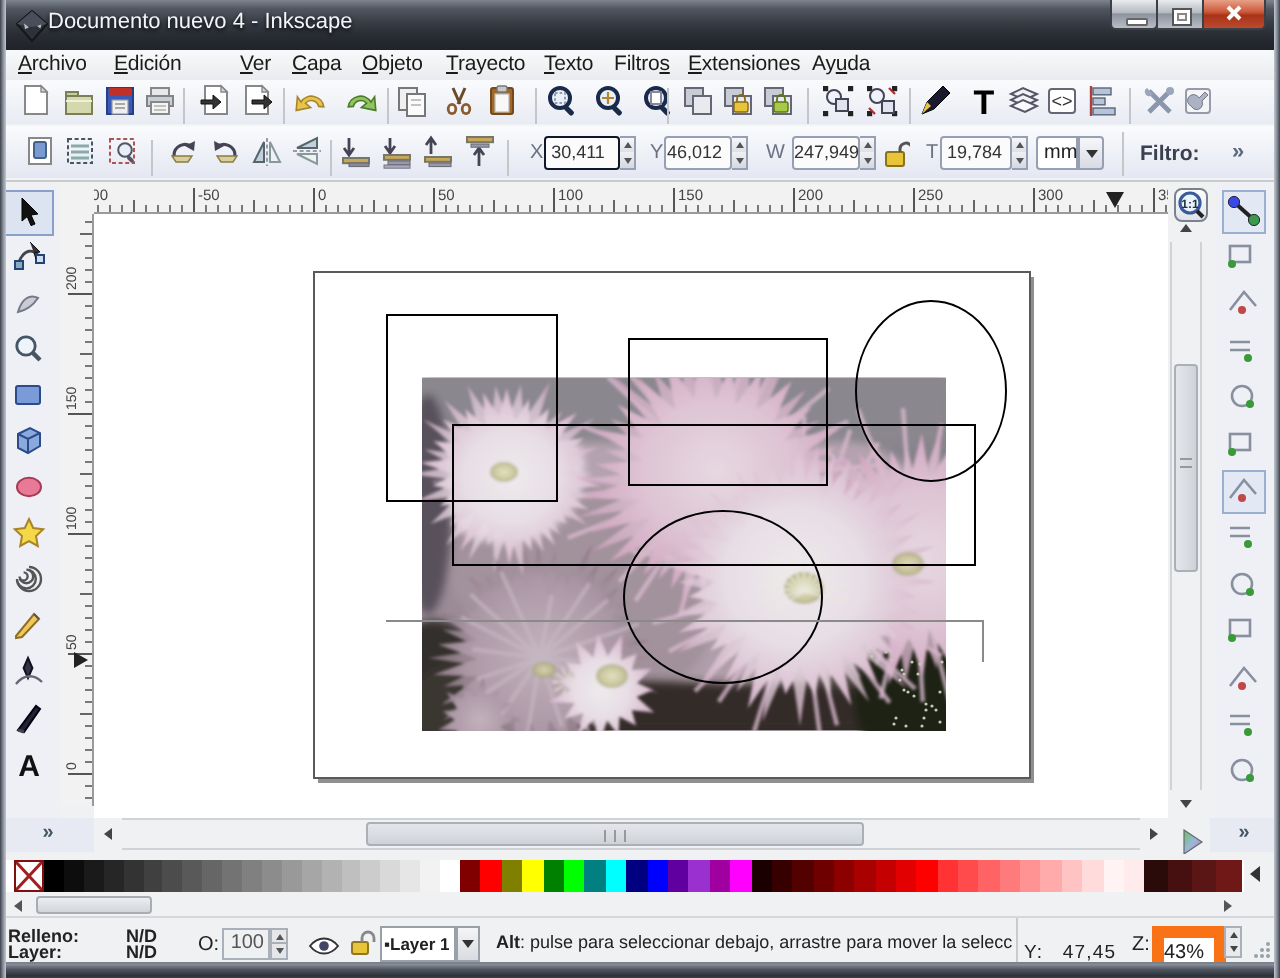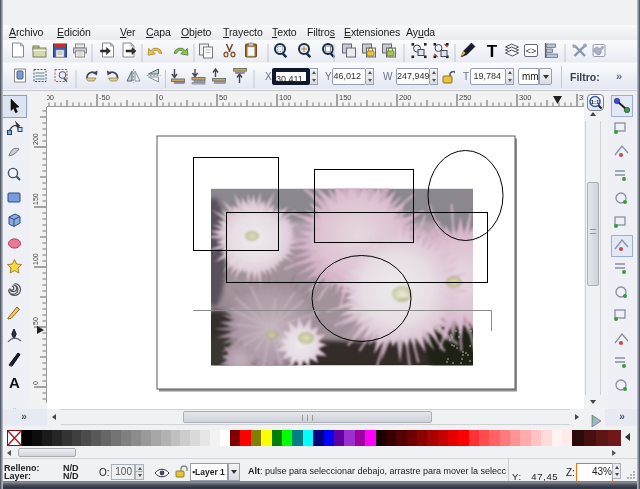--- a/index.html
+++ b/index.html
@@ -1,20 +1,41 @@
 <!DOCTYPE html>
 <html><head><meta charset="utf-8"><style>
 *{margin:0;padding:0}
 body{font-family:"Liberation Sans",sans-serif;width:640px;height:489px;overflow:hidden}
 #win{position:relative;width:640px;height:489px;background:#f0f1f3;overflow:hidden}
 u{text-decoration:underline}
 svg text{font-family:"Liberation Sans",sans-serif}
 </style></head><body>
 <div id="win">
 
+<div style="position:absolute;left:0;top:0;width:640px;height:25px;background:linear-gradient(180deg,#7e848e 0%,#50565f 18%,#383d45 45%,#282c33 70%,#202329 100%);border-bottom:1px solid #1a1d22">
+<svg width="16" height="16" style="position:absolute;left:8px;top:5px">
+ <path d="M8,0.5 L15.5,7 L8,15.5 L0.5,7 Z" fill="#2e3138" stroke="#14161a"></path>
+ <path d="M8,0.5 L15.5,7 L8,8.5 L0.5,7 Z" fill="#4a4e58"></path>
+ <path d="M4,6.8 l2.5,1.8 l-2,1 z M10.5,8 l2.2,-0.8 l-0.5,2 z" fill="#b8bcc6"></path>
+</svg>
+<div style="position:absolute;left:24px;top:5px;font-size:11px;color:#f2f4f8;text-shadow:0 1px 2px #000">Documento nuevo 4 - Inkscape</div>
+<div style="position:absolute;left:555px;top:0;width:78px;height:16px">
+ <div style="position:absolute;left:0;top:0;width:24px;height:15px;background:linear-gradient(180deg,#e8ebee 0%,#b5bac2 45%,#8d939d 50%,#b9bfc7 100%);border:1px solid #3c4046;border-top:none;border-radius:0 0 3px 3px;box-sizing:border-box">
+          <div style="position:absolute;left:7px;top:9px;width:9px;height:2px;background:#fff;border:1px solid #666;border-radius:1px"></div>
+        </div>
+ <div style="position:absolute;left:23px;top:0;width:24px;height:15px;background:linear-gradient(180deg,#e8ebee 0%,#b5bac2 45%,#8d939d 50%,#b9bfc7 100%);border:1px solid #3c4046;border-top:none;border-radius:0;box-sizing:border-box">
+          <div style="position:absolute;left:7px;top:4px;width:8px;height:7px;background:#f8f8f8;border:1px solid #555;box-shadow:inset 0 0 0 1.5px #fff,inset 0 0 0 2.5px #888"></div>
+        </div>
+ <div style="position:absolute;left:46px;top:0;width:32px;height:15px;background:linear-gradient(180deg,#e8a088 0%,#cc5a3a 42%,#a83418 55%,#bc4a2e 100%);border:1px solid #3c4046;border-top:none;border-radius:0 0 3px 0;box-sizing:border-box">
+  <svg width="30" height="13" style="position:absolute;left:0;top:0">
+            <path d="M12,3.5 L18,9.5 M18,3.5 L12,9.5" stroke="#fff" stroke-width="2"></path>
+          </svg>
+ </div>
+</div>
+</div>
 <div style="position:absolute;left:0;top:25px;width:640px;height:15px;background:linear-gradient(180deg,#f8f9fa,#e9ebee);border-bottom:1px solid #cdd0d4;font-size:10.5px;letter-spacing:-0.1px;color:#1a1a1a">
       <div style="position:absolute;left:9px;top:1px"><u>A</u>rchivo</div>
       <div style="position:absolute;left:57px;top:1px"><u>E</u>dición</div>
       <div style="position:absolute;left:120px;top:1px"><u>V</u>er</div>
       <div style="position:absolute;left:146px;top:1px"><u>C</u>apa</div>
       <div style="position:absolute;left:181px;top:1px"><u>O</u>bjeto</div>
       <div style="position:absolute;left:223px;top:1px"><u>T</u>rayecto</div>
       <div style="position:absolute;left:272px;top:1px"><u>T</u>exto</div>
       <div style="position:absolute;left:307px;top:1px">Filtro<u>s</u></div>
       <div style="position:absolute;left:344px;top:1px"><u>E</u>xtensiones</div>
@@ -239,21 +260,21 @@
         </g>
         <g transform="translate(228.5,0)">
           <rect x="2" y="1.5" width="13" height="2.6" fill="#c8a858" stroke="#776"></rect>
           <path d="M8,16 v-9 M5.5,10.5 L8,7 l2.5,3.5" stroke="#445" stroke-width="1.4" fill="none"></path>
           <rect x="4" y="5" width="9" height="1.6" fill="#99a" stroke="#667" stroke-width="0.5"></rect>
         </g>
         <line x1="251" y1="3" x2="251" y2="21" stroke="#c4c6ca"></line>
       </g>
     </svg>
 <div style="position:absolute;left:265px;top:71px;font-size:10px;color:#6a7284">X</div>
-    <div style="position:absolute;left:272px;top:68px;width:38px;height:17px;background:#fbfbfc;border:4px solid #0f172a;border-radius:2px;font-size:9px;color:#333;text-align:center;line-height:15px;padding-right:4px;box-sizing:border-box">30,411</div>
+    <div style="position:absolute;left:272px;top:68px;width:38px;height:17px;background:#fbfbfc;border:1px solid #0f172a;border-radius:2px;font-size:9px;color:#333;text-align:center;line-height:15px;padding-right:4px;box-sizing:border-box">30,411</div>
     <div style="position:absolute;left:310px;top:68px;width:8px;height:9px;background:linear-gradient(180deg,#f6f7f9,#dde0e8);border:1px solid #97a0b2;border-left:none;box-sizing:border-box">
       <div style="width:0;height:0;border-left:2px solid transparent;border-right:2px solid transparent;border-bottom:3px solid #555;margin:2px auto 0"></div>
     </div>
     <div style="position:absolute;left:310px;top:76px;width:8px;height:9px;background:linear-gradient(180deg,#f0f1f4,#d4d8e2);border:1px solid #97a0b2;border-left:none;border-top:none;box-sizing:border-box">
       <div style="width:0;height:0;border-left:2px solid transparent;border-right:2px solid transparent;border-top:3px solid #555;margin:3px auto 0"></div>
     </div>
     <div style="position:absolute;left:325px;top:71px;font-size:10px;color:#6a7284">Y</div>
     <div style="position:absolute;left:332px;top:68px;width:34px;height:17px;background:#fbfbfc;border:1px solid #97a0b2;border-radius:2px;font-size:9px;color:#333;text-align:right;line-height:15px;padding-right:4px;box-sizing:border-box">46,012</div>
     <div style="position:absolute;left:366px;top:68px;width:8px;height:9px;background:linear-gradient(180deg,#f6f7f9,#dde0e8);border:1px solid #97a0b2;border-left:none;box-sizing:border-box">
       <div style="width:0;height:0;border-left:2px solid transparent;border-right:2px solid transparent;border-bottom:3px solid #555;margin:2px auto 0"></div>
@@ -960,21 +981,21 @@
       </svg>
       <div style="position:absolute;left:190px;top:4px;width:38px;height:18px;background:#fff;border:1px solid #9aa0a8;box-sizing:border-box;font-size:8.5px;font-weight:bold;line-height:16px;padding-left:1px">▪Layer 1</div>
       <div style="position:absolute;left:228px;top:4px;width:12px;height:18px;background:linear-gradient(180deg,#f4f5f7,#d8dbe0);border:1px solid #9aa0a8;box-sizing:border-box">
         <div style="width:0;height:0;border-left:3.5px solid transparent;border-right:3.5px solid transparent;border-top:4px solid #333;margin:6px auto"></div>
       </div>
       <div style="position:absolute;left:248px;top:7px;font-size:9px;width:258px;white-space:nowrap;overflow:hidden"><b>Alt</b>: pulse para seleccionar debajo, arrastre para mover la selecci</div>
       <div style="position:absolute;left:508px;top:0px;height:22px;border-left:1px solid #c8cacd"></div>
       <div style="position:absolute;left:512px;top:21px;font-size:9.5px;letter-spacing:0.6px">X:&nbsp;&nbsp;328,92</div>
       <div style="position:absolute;left:512px;top:12px;font-size:9.5px;letter-spacing:0.6px">Y:&nbsp;&nbsp;&nbsp;47,45</div>
       <div style="position:absolute;left:566px;top:8px;font-size:10px">Z:</div>
-      <div style="position:absolute;left:576px;top:4px;width:37px;height:27px;background:#fff;border:1px solid #f97316;box-sizing:border-box;font-size:10px;text-align:right;line-height:16px">43%</div>
+      <div style="position:absolute;left:576px;top:4px;width:37px;height:27px;background:#fff;border:6px solid #f97316;box-sizing:border-box;font-size:10px;text-align:left;line-height:16px">43%</div>
       <div style="position:absolute;left:612px;top:4px;width:9px;height:8px;background:#e8eaee;border:1px solid #aab0b8;box-sizing:border-box">
         <div style="width:0;height:0;border-left:2.5px solid transparent;border-right:2.5px solid transparent;border-bottom:3px solid #444;margin:1.5px auto"></div>
       </div>
       <div style="position:absolute;left:612px;top:11px;width:9px;height:9px;background:#e8eaee;border:1px solid #aab0b8;border-top:none;box-sizing:border-box">
         <div style="width:0;height:0;border-left:2.5px solid transparent;border-right:2.5px solid transparent;border-top:3px solid #444;margin:3px auto"></div>
       </div>
       <svg width="12" height="12" style="position:absolute;left:625px;top:10px">
         <circle cx="9" cy="9" r="1" fill="#98a0a8"></circle>
         <circle cx="6" cy="9" r="1" fill="#98a0a8"></circle>
         <circle cx="9" cy="6" r="1" fill="#98a0a8"></circle>

